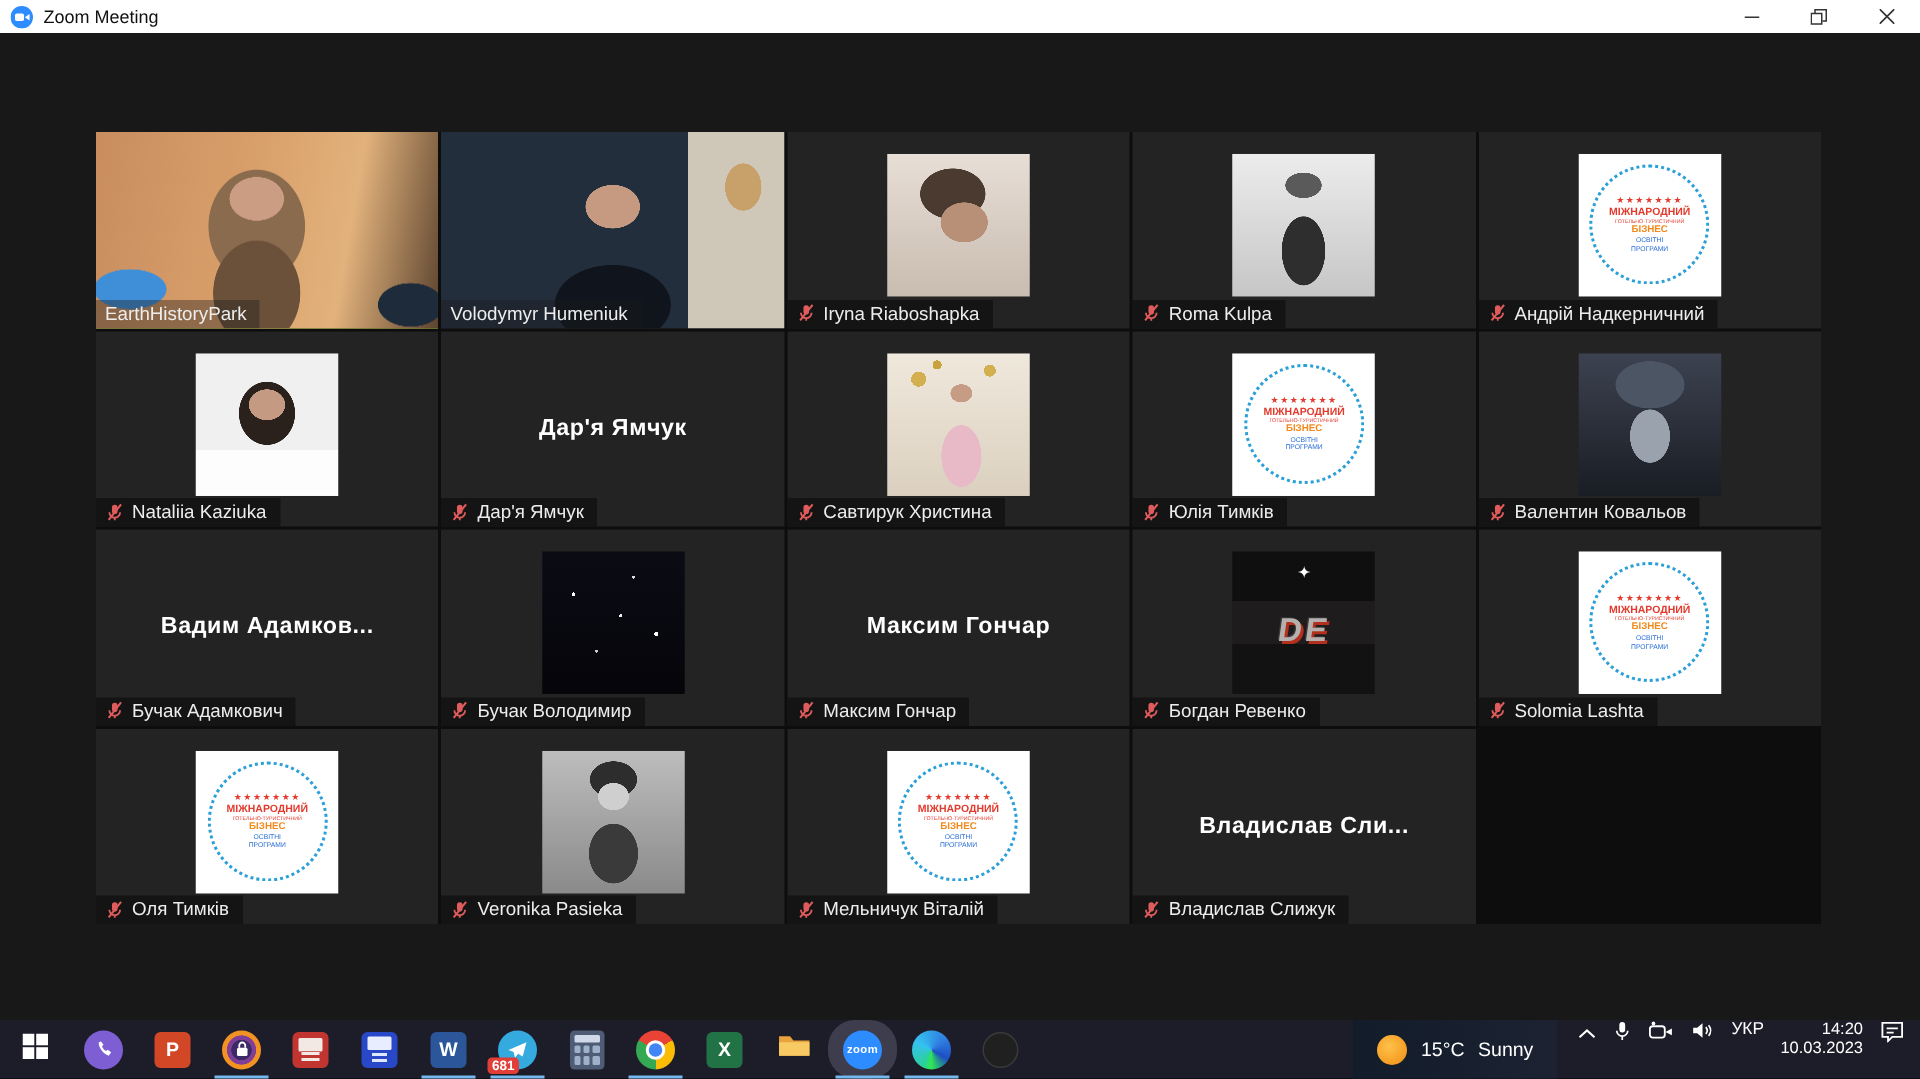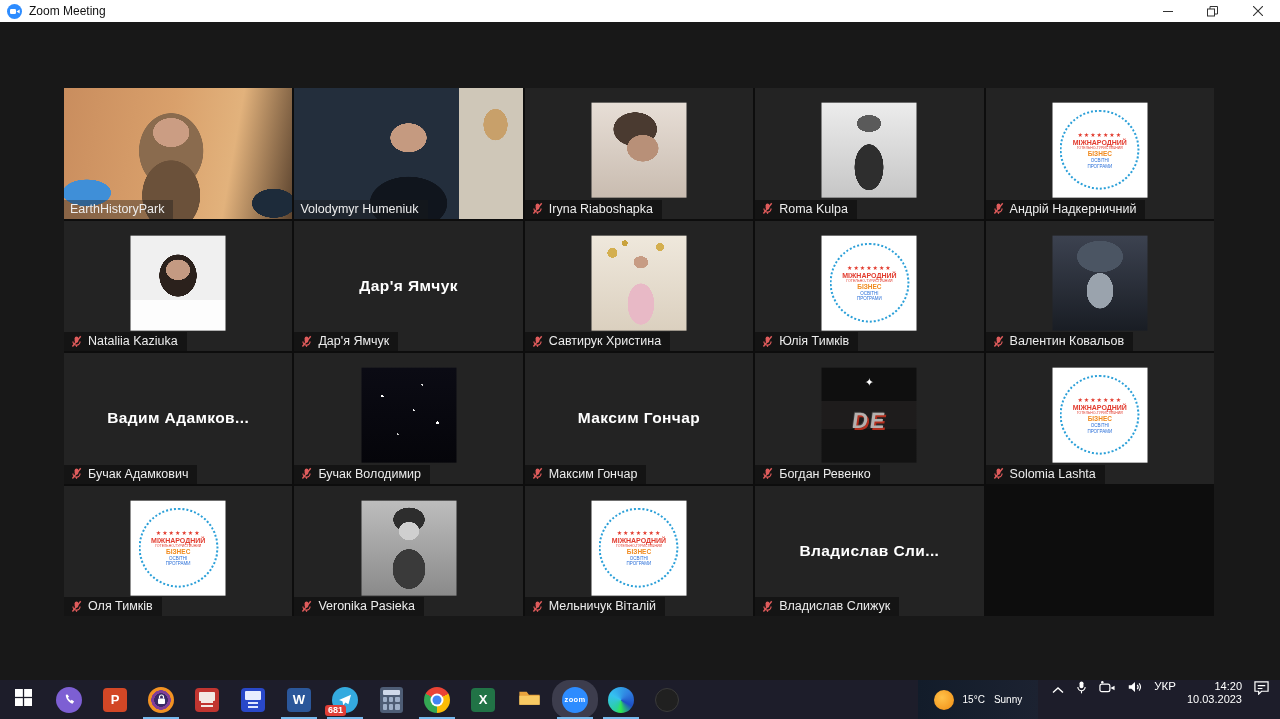--- a/index.html
+++ b/index.html
@@ -121,21 +121,21 @@
   .chrome::after{content:"";position:absolute;width:9px;height:9px;border-radius:50%;background:#4285f4;
     left:50%;top:50%;transform:translate(-50%,-50%);}
   .excel{background:#217346;}
   .zoomapp{background:#2d8cff;display:flex;align-items:center;justify-content:center;
     color:#fff;font-size:7.5px;font-weight:bold;letter-spacing:.3px;}
   .edge{background:conic-gradient(from 210deg,#2bd0a0,#35c1f1 25%,#2f7fe0 55%,#1d4fc4 75%,#30e852 92%,#2bd0a0);}
   .darkapp{width:24px;height:24px;border-radius:50%;background:#202020;border:1px solid #3a3a3a;box-sizing:border-box;}
   .weather{display:flex;align-items:center;gap:9px;padding:0 16px;
     background:linear-gradient(90deg,#121c2a,#1c2231);cursor:default;}
   .sun{width:20px;height:20px;border-radius:50%;background:radial-gradient(circle at 40% 38%,#ffc24a,#f08c12);}
-  .wtext{color:#fff;font-size:10px;display:flex;gap:9px;white-space:nowrap;}
+  .wtext{color:#fff;font-size:13px;display:flex;gap:9px;white-space:nowrap;}
   .tray{display:flex;gap:11px;padding:0 10px 0 14px;}
   .lang{color:#fff;font-size:11.5px;cursor:default;}
   .clock{color:#fff;font-size:11px;text-align:right;line-height:13px;cursor:default;}
 </style>
 </head>
 <body>
 
 <div class="titlebar">
   <span class="tb-ico">
     <svg width="15" height="15">

